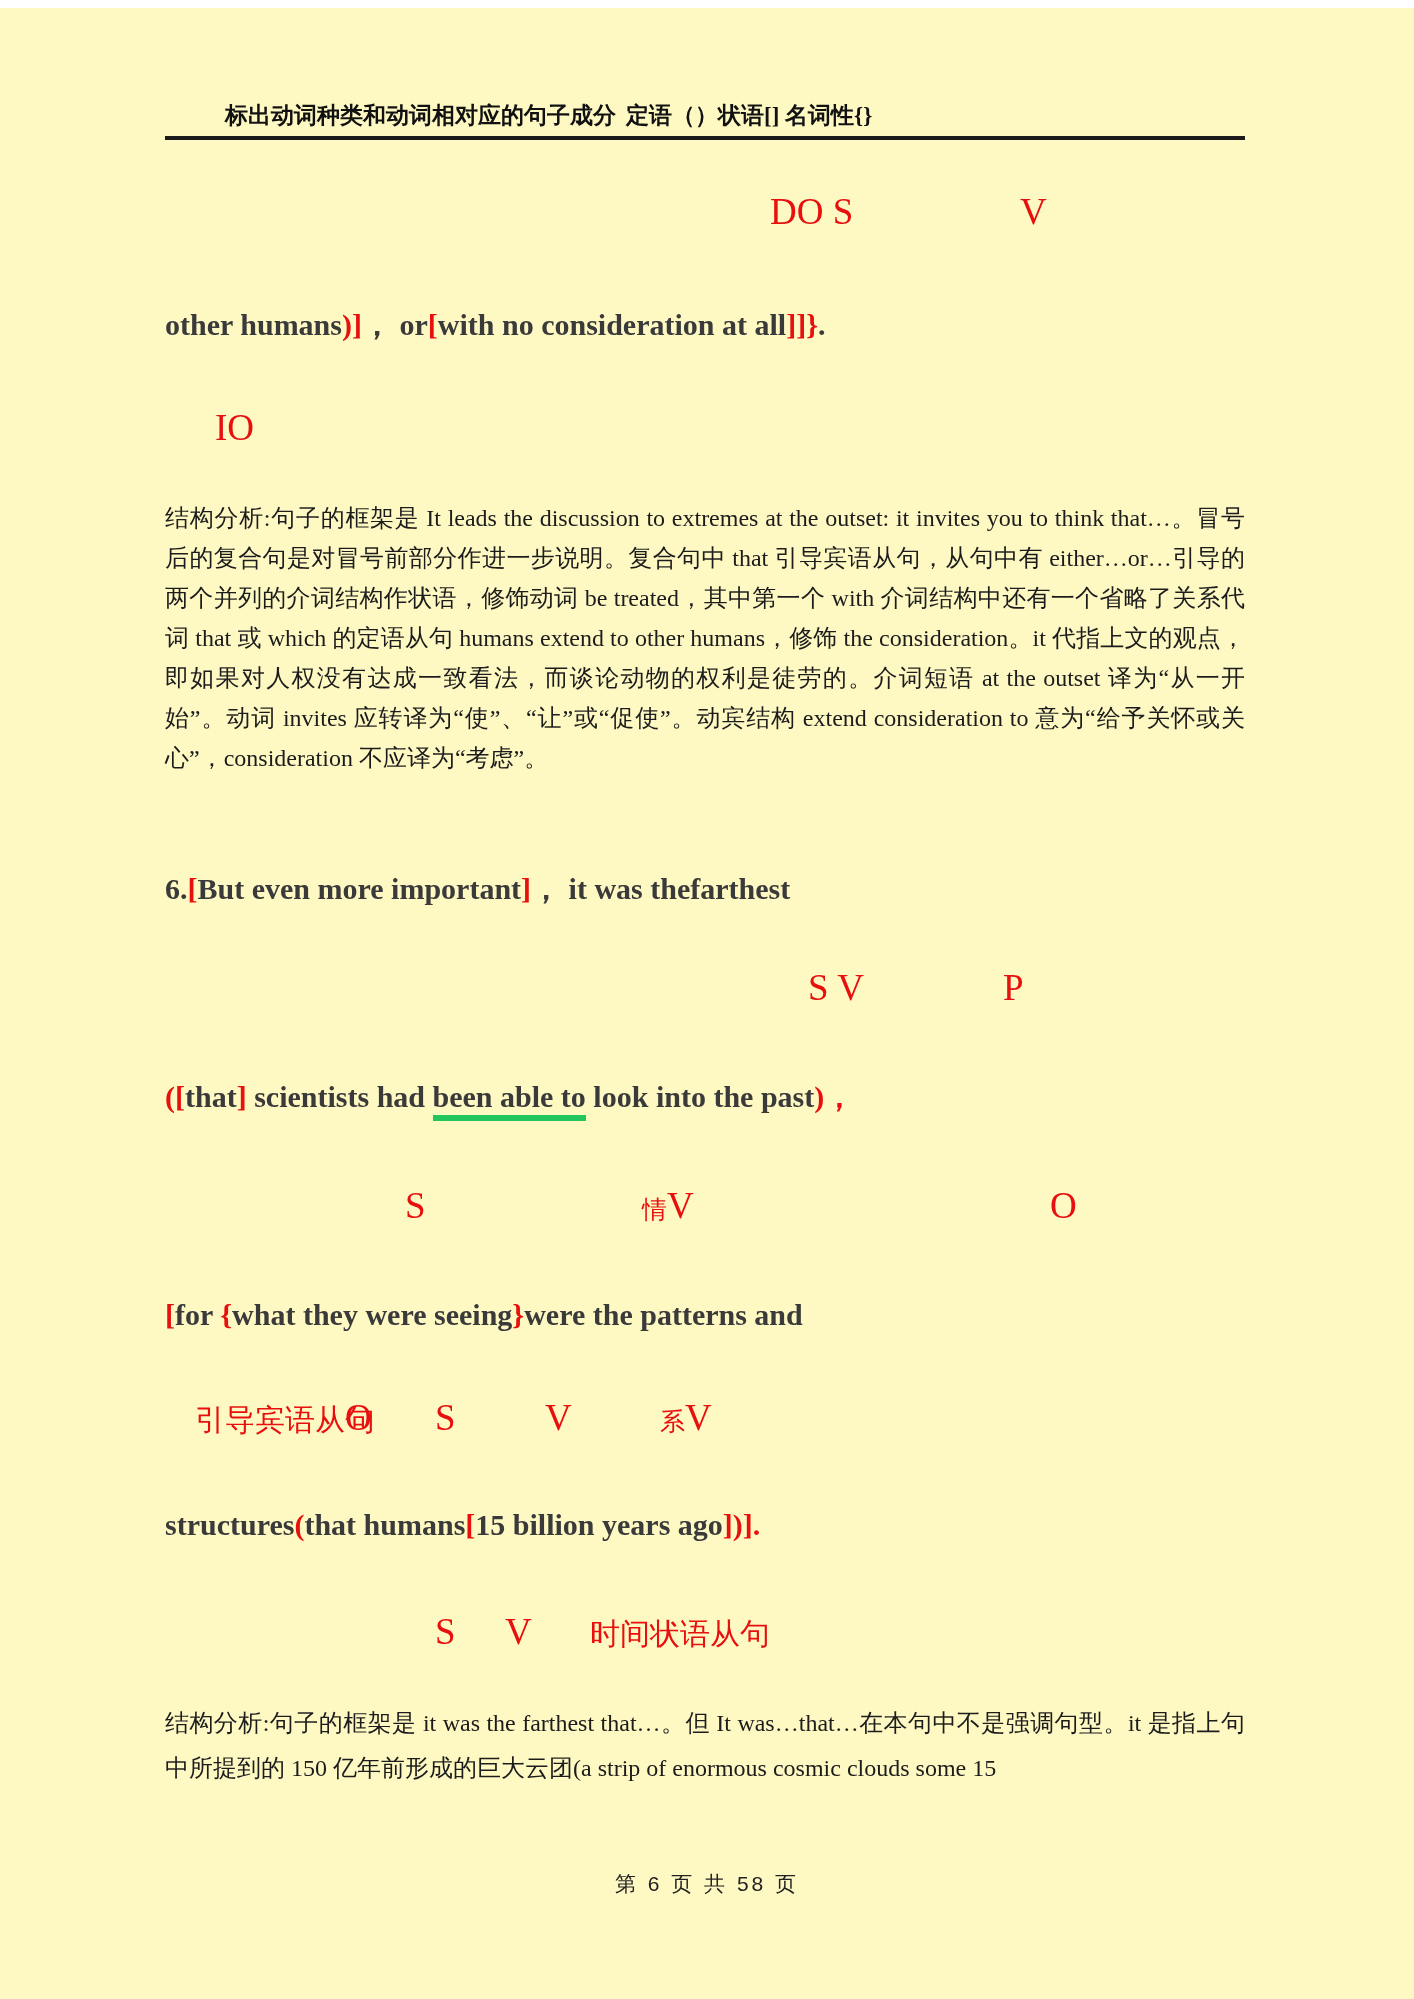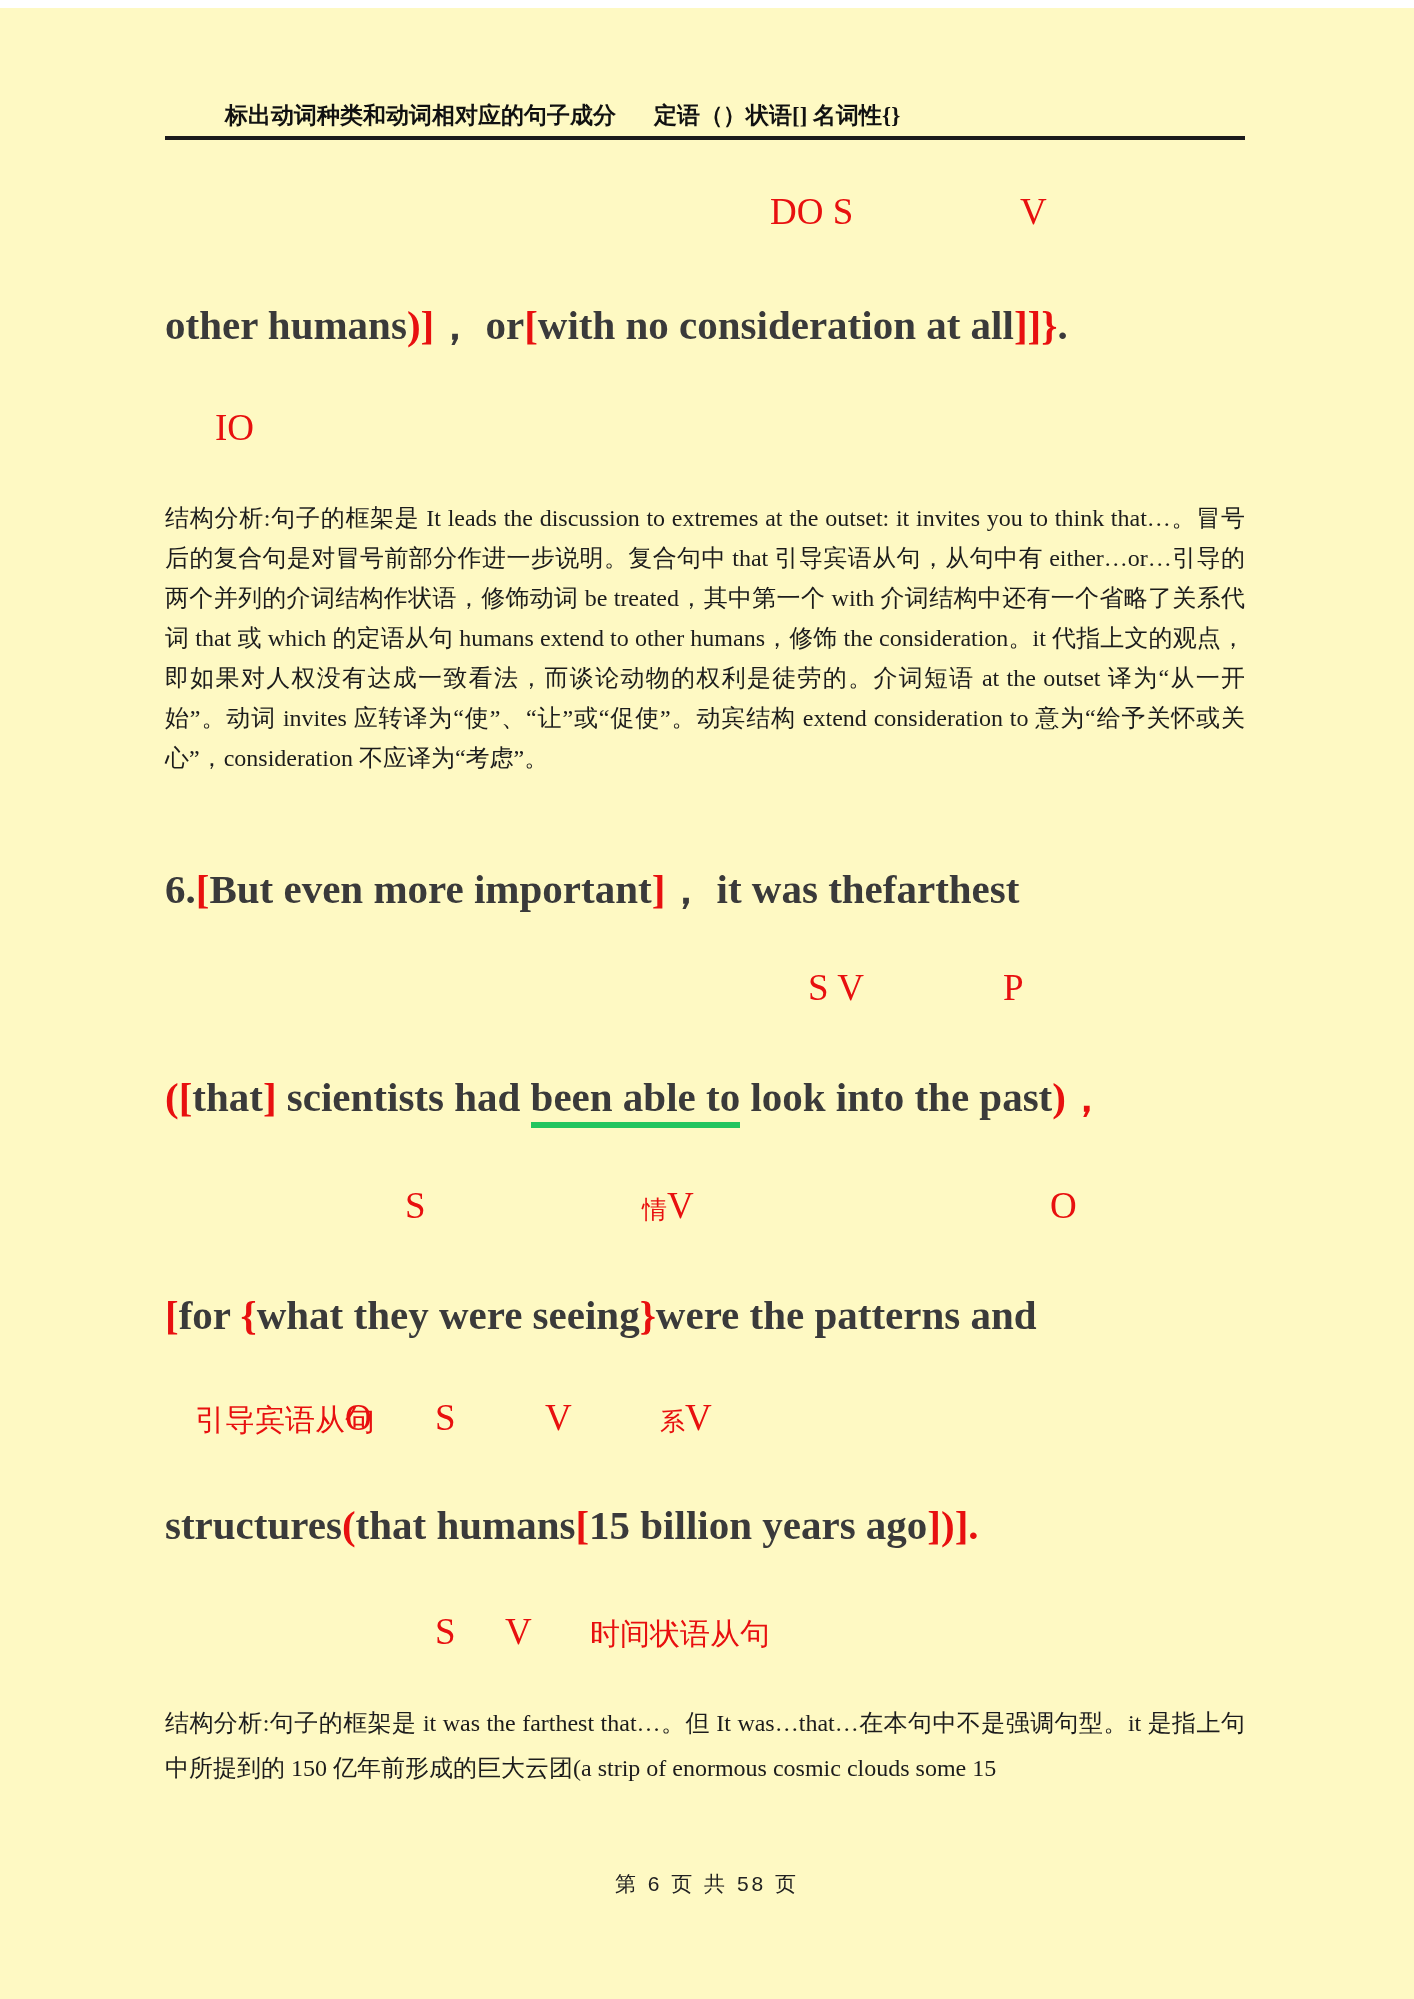--- a/index.html
+++ b/index.html
@@ -5,30 +5,30 @@
   * { margin:0; padding:0; box-sizing:border-box; }
   html,body { background:#ffffff; }
   .page {
     position:relative; width:1414px; height:1999px; margin:8px auto;
     background:#fef9c3; overflow:hidden;
     font-family:"Liberation Serif","DejaVu Serif",serif; color:#1c1c1c;
   }
   .header { position:absolute; top:92px; left:0; width:100%; height:32px;
     font-weight:bold; font-size:23px; color:#111; }
   .h-left  { position:absolute; left:225px; top:0; white-space:pre; }
-  .h-right { position:absolute; left:654px; top:0; white-space:pre; }
+  .h-right { position:absolute; left:626px; top:0; white-space:pre; }
   .hrule { position:absolute; top:128px; left:165px; width:1080px;
     border-top:4px solid #1b1b1b; }
   .anno-row { position:absolute; left:0; width:100%; height:46px;
     color:#e8100f; font-size:37px; line-height:44px; }
   .anno { position:absolute; top:0; white-space:pre; }
   .anno .cjk    { font-size:25px; }
   .anno .cjk-lg { font-size:30px; }
   .sent { position:absolute; left:165px; width:1240px; white-space:pre;
-    font-weight:bold; font-size:41px; line-height:50px; color:#3a3a3a; }
+    font-weight:bold; font-size:30px; line-height:50px; color:#3a3a3a; }
   .sent .red { color:#e8100f; }
   .sent .u { border-bottom:6px solid #22c55e; padding-bottom:2px; }
   .para { position:absolute; left:165px; width:1080px;
     font-size:24px; line-height:40px; text-align:justify; color:#1c1c1c; }
   .para.p2 { line-height:45px; }
   .footer { position:absolute; top:1862px; left:0; width:100%;
     text-align:center; font-size:21px; color:#222;
     font-family:"Liberation Sans","DejaVu Sans",sans-serif; letter-spacing:3px; }
 </style>
 </head>

